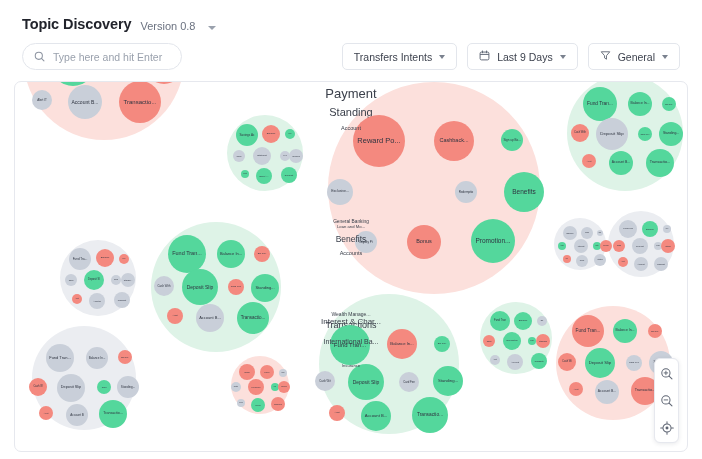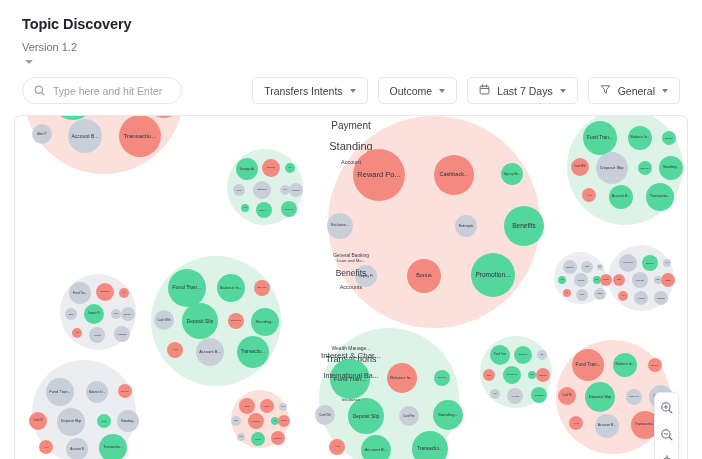--- a/index.html
+++ b/index.html
@@ -9,23 +9,22 @@
     background: #ffffff;
     font-family: "Liberation Sans", sans-serif;
     overflow: hidden;
     -webkit-font-smoothing: antialiased;
   }
 
   
   .header {
     padding: 16px 22px 0 22px;
     display: flex;
-    align-items: flex-start;
+    align-items: flex-end;
     gap: 9px;
-    flex-direction: column;
   }
   .page-title {
     font-size: 14.5px;
     font-weight: bold;
     color: #22242c;
     letter-spacing: -0.1px;
   }
   .version-label {
     font-size: 11px;
     color: #6b7280;
@@ -168,21 +167,21 @@
     align-items: center;
     justify-content: center;
   }
   .zoom-ctrl svg { display: block; }
 </style>
 </head>
 <body>
 
 <div class="header">
   <span class="page-title">Topic Discovery</span>
-  <span class="version-label">Version 1.2</span>
+  <span class="version-label">Version 0.8</span>
   <span class="version-chevron"></span>
 </div>
 
 <div class="toolbar">
   <div class="search-box">
     <span>
       <svg width="11" height="11" viewBox="0 0 16 16" fill="none">
         <circle cx="7" cy="7" r="5.2" stroke="#8d94a1" stroke-width="1.5"></circle>
         <line x1="10.8" y1="10.8" x2="14.5" y2="14.5" stroke="#8d94a1" stroke-width="1.5" stroke-linecap="round"></line>
       </svg>
@@ -190,35 +189,31 @@
     <input type="text" placeholder="Type here and hit Enter" style="">
   </div>
 
   <div class="toolbar-spacer"></div>
 
   <div class="pill">
     <span>Transfers Intents</span>
     <span class="chev"></span>
   </div>
 
-  <div class="pill">
-    <span>Outcome</span>
-    <span class="chev"></span>
-  </div>
 
   <div class="pill">
     <span>
       <svg width="11" height="11" viewBox="0 0 16 16" fill="none">
         <rect x="1.6" y="3" width="12.8" height="11.4" rx="2" stroke="#5d6472" stroke-width="1.4"></rect>
         <line x1="1.6" y1="6.4" x2="14.4" y2="6.4" stroke="#5d6472" stroke-width="1.4"></line>
         <line x1="5" y1="1.4" x2="5" y2="4" stroke="#5d6472" stroke-width="1.4" stroke-linecap="round"></line>
         <line x1="11" y1="1.4" x2="11" y2="4" stroke="#5d6472" stroke-width="1.4" stroke-linecap="round"></line>
       </svg>
     </span>
-    <span>Last 7 Days</span>
+    <span>Last 9 Days</span>
     <span class="chev"></span>
   </div>
 
   <div class="pill">
     <span>
       <svg width="11" height="11" viewBox="0 0 16 16" fill="none">
         <path d="M1.8 2.6h12.4L9.4 8.3v5.1l-2.8-1.9V8.3L1.8 2.6z" stroke="#5d6472" stroke-width="1.3" stroke-linejoin="round"></path>
       </svg>
     </span>
     <span>General</span>
@@ -263,21 +258,21 @@
       <div class="node n-red" title="Balance In..." style="left: 372px; top: 247px; width: 30px; height: 30px; font-size: 4.2px;">Balance In...</div>
       <div class="node n-green" title="Bill Pay" style="left: 419px; top: 254px; width: 16px; height: 16px; font-size: 2.5px;">Bill Pay</div>
       <div class="node n-green" title="Deposit Slip" style="left: 333px; top: 282px; width: 36px; height: 36px; font-size: 5px;">Deposit Slip</div>
       <div class="node n-grey" title="Card Fee" style="left: 384px; top: 290px; width: 20px; height: 20px; font-size: 2.8px;">Card Fee</div>
       <div class="node n-green" title="Standing..." style="left: 418px; top: 284px; width: 30px; height: 30px; font-size: 4.2px;">Standing...</div>
       <div class="node n-grey" title="Cash Wit" style="left: 300px; top: 289px; width: 20px; height: 20px; font-size: 2.8px;">Cash Wit</div>
       <div class="node n-red" title="Alert" style="left: 314px; top: 323px; width: 16px; height: 16px; font-size: 2.5px;">Alert</div>
       <div class="node n-green" title="Account B..." style="left: 346px; top: 319px; width: 30px; height: 30px; font-size: 4.2px;">Account B...</div>
       <div class="node n-green" title="Transactio..." style="left: 397px; top: 315px; width: 36px; height: 36px; font-size: 4.8px;">Transactio...</div>
       <div class="cluster c-green" style="left: 552px; top: -7px; width: 116px; height: 116px;"></div>
-      <div class="cluster-label" style="top: 4px; font-size: 10px; text-align: center;">Payment</div>
+      <div class="cluster-label" style="top: 4px; font-size: 13px; text-align: center;">Payment</div>
       <div class="node n-green" title="Fund Tran..." style="left: 568px; top: 5px; width: 34px; height: 34px; font-size: 4.8px;">Fund Tran...</div>
       <div class="node n-green" title="Balance In..." style="left: 613px; top: 10px; width: 24px; height: 24px; font-size: 3.4px;">Balance In...</div>
       <div class="node n-green" title="Bill Pay" style="left: 647px; top: 15px; width: 14px; height: 14px; font-size: 2.2px;">Bill Pay</div>
       <div class="node n-grey" title="Deposit Slip" style="left: 581px; top: 36px; width: 32px; height: 32px; font-size: 4.4px;">Deposit Slip</div>
       <div class="node n-green" title="Card Fee" style="left: 623px; top: 45px; width: 14px; height: 14px; font-size: 2.2px;">Card Fee</div>
       <div class="node n-green" title="Standing..." style="left: 644px; top: 40px; width: 24px; height: 24px; font-size: 3.4px;">Standing...</div>
       <div class="node n-red" title="Cash With" style="left: 556px; top: 42px; width: 18px; height: 18px; font-size: 2.6px;">Cash With</div>
       <div class="node n-red" title="Alert" style="left: 567px; top: 72px; width: 14px; height: 14px; font-size: 2.2px;">Alert</div>
       <div class="node n-green" title="Account B..." style="left: 594px; top: 69px; width: 24px; height: 24px; font-size: 3.4px;">Account B...</div>
       <div class="node n-green" title="Transactio..." style="left: 631px; top: 67px; width: 28px; height: 28px; font-size: 3.8px;">Transactio...</div>

